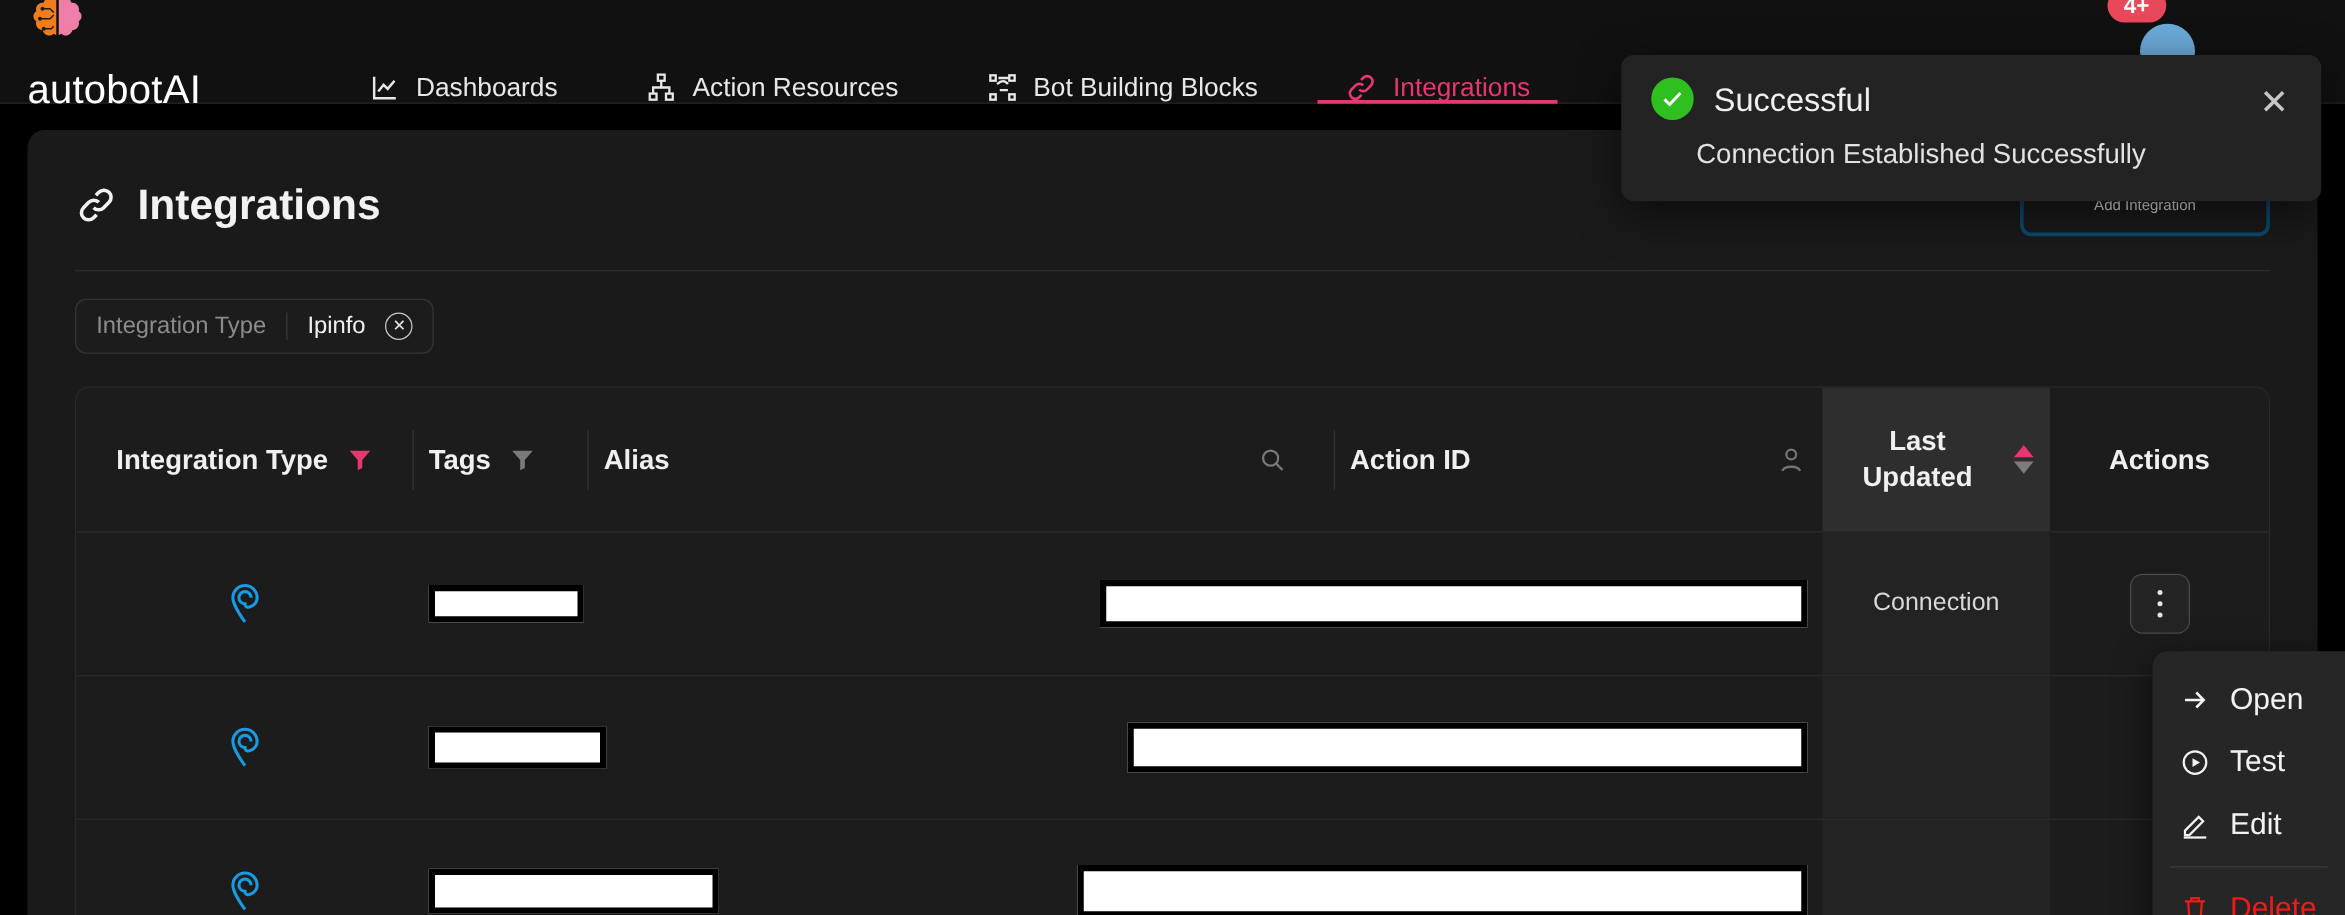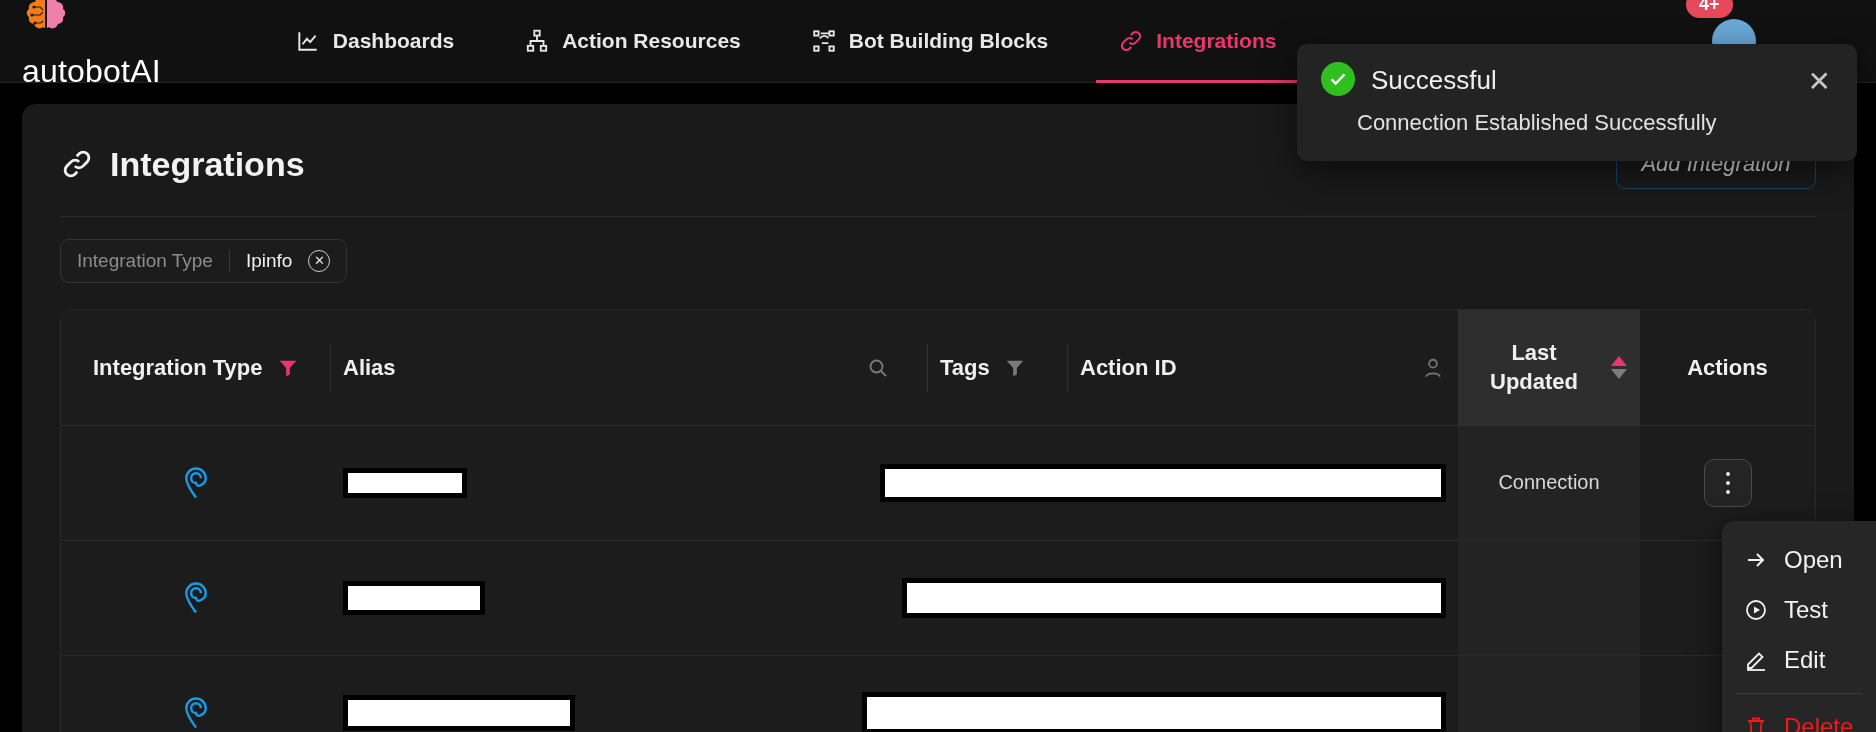--- a/index.html
+++ b/index.html
@@ -25,24 +25,24 @@
   .brand-logo { width: 48px; height: 48px; flex: 0 0 48px; }
   .brand-name {
     color: #ffffff; font-size: 32px; letter-spacing: .2px;
     font-weight: 400;
   }
   .nav {
     display: flex; align-items: center;
     margin-left: 112px; height: 83px;
   }
   .nav-item {
-    display: flex; align-items: center; gap: 12px;
+    display: flex; align-items: flex-end; gap: 12px;
     height: 83px; padding: 0 22px;
     color: #e8e8e8; font-size: 21px; white-space: nowrap;
-    position: relative; cursor: pointer; font-weight: bold;
+    position: relative; cursor: pointer;
   }
   .nav-item + .nav-item { margin-left: 26px; }
   .nav-item.active { color: #e8366f; }
   .nav-item.active::after {
     content: ""; position: absolute; left: 0; right: 0; bottom: 0;
     height: 3px; background: #e8366f;
   }
   .nav-ico { width: 26px; height: 26px; flex: 0 0 26px; display: block; }
 
   .topbar-right {
@@ -74,25 +74,24 @@
     height: 84px; padding: 0 38px; margin-top: 18px;
   }
   .page-title {
     display: flex; align-items: center; gap: 16px;
     color: #f2f2f2; font-size: 34px; font-weight: 700;
   }
   .link-ico { width: 34px; height: 34px; flex: 0 0 34px; }
   .head-actions { margin-left: auto; display: flex; gap: 14px; }
   .btn-outline {
     height: 50px; min-width: 200px; padding: 0 22px;
-    border: 1px solid #0c4a6e; border-radius: 9px;
-    background: #1a1a1a; color: #dcdcdc; font-size: 22px;
+    border: 3px solid #0c4a6e; border-radius: 9px;
+    background: #1a1a1a; color: #dcdcdc; font-size: 12px;
     display: flex; align-items: center; justify-content: center; gap: 10px;
     cursor: pointer;
-    font-style: italic;
   }
   .divider {
     height: 1px; background: #2c2c2c;
     margin: 10px 38px 0 38px;
   }
 
   
   .filters { padding: 22px 38px 0 38px; }
   .chip {
     display: inline-flex; align-items: center;
@@ -329,33 +328,33 @@
     <div class="thead">
 
       <div class="th col-type">
         <span>Integration Type</span>
         <svg class="th-filter-ico" viewBox="0 0 24 24">
           <path d="M3 4h18l-7 8v7l-4 2v-9z" fill="#e8366f"></path>
         </svg>
         <span class="vsep"></span>
       </div>
 
+      <div class="th col-tags">
+        <span>Tags</span>
+        <svg class="th-filter-ico" viewBox="0 0 24 24">
+          <path d="M3 4h18l-7 8v7l-4 2v-9z" fill="#7a7a7a"></path>
+        </svg>
+        <span class="vsep"></span>
+      </div>
+
       <div class="th col-alias">
         <span>Alias</span>
         <svg class="search-ico" viewBox="0 0 24 24" fill="none" stroke="#9a9a9a" stroke-width="1.8" style="margin-left:auto">
           <circle cx="10.5" cy="10.5" r="6"></circle>
             <path d="M15 15l5 5"></path>
-        </svg>
-        <span class="vsep"></span>
-      </div>
-
-      <div class="th col-tags">
-        <span>Tags</span>
-        <svg class="th-filter-ico" viewBox="0 0 24 24">
-          <path d="M3 4h18l-7 8v7l-4 2v-9z" fill="#7a7a7a"></path>
         </svg>
         <span class="vsep"></span>
       </div>
 
       <div class="th col-acct">
         <span>Action ID</span>
         <svg class="person-ico" viewBox="0 0 24 24" fill="none" stroke="#9a9a9a" stroke-width="1.7">
           <circle cx="12" cy="8" r="3.6"></circle>
             <path d="M5.5 20c1.5-4 11.5-4 13 0"></path>
         </svg>

